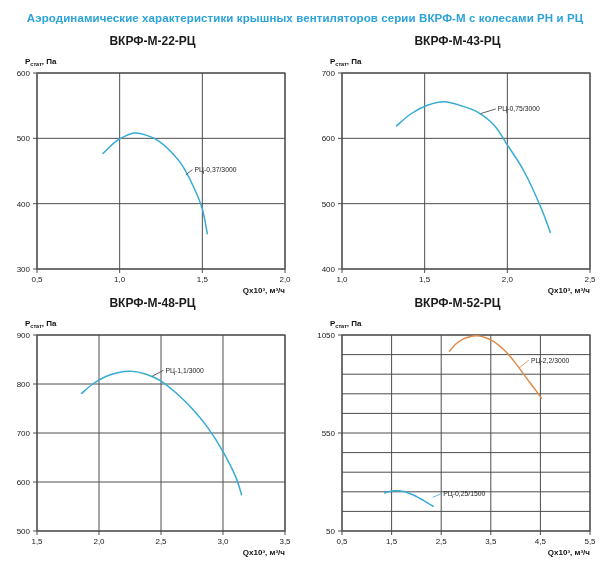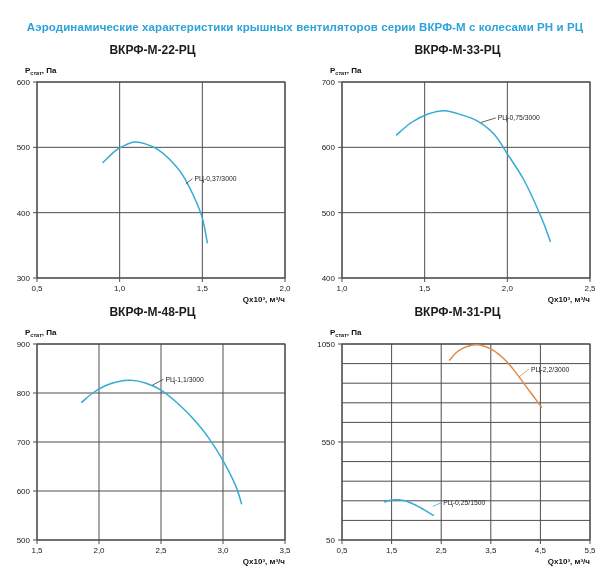--- a/index.html
+++ b/index.html
@@ -2,21 +2,21 @@
 <html><head>
 <meta charset="utf-8">
 <style>
   html,body{margin:0;padding:0;}
   body{
     width:610px;height:572px;overflow:hidden;background:#ffffff;
     font-family:"Liberation Sans",sans-serif;
   }
   .page-title{
     text-align:center;font-weight:bold;font-size:11.5px;
-    padding-top:21px;letter-spacing:0.1px;
+    padding-top:12px;letter-spacing:0.1px;
   }
   .charts-grid{
     display:grid;grid-template-columns:305px 305px;
   }
   .chart-panel{width:305px;}
   .chart-title{
     text-align:center;font-weight:bold;font-size:12px;color:#1c1c1c;
     margin:10px 0 0 0;height:15px;
   }
   .row2 .chart-title{margin-top:1px;}
@@ -62,21 +62,21 @@
         <rect x="37" y="24" width="248" height="196" fill="none" stroke="#4e4e4e" stroke-width="1.2"></rect>
         <text x="25" y="15" class="axis-unit"><tspan>P</tspan><tspan dy="2" font-size="5.5">стат</tspan><tspan dy="-2" font-size="8">, Па</tspan></text>
         <text x="285" y="244" text-anchor="end" class="axis-unit">Qx10³, м³/ч</text>
         <path d="M103.1,104.4C105.1,102.5 111.1,96.1 114.7,93.3C118.3,90.4 121.3,88.9 124.6,87.4C127.9,85.8 131.0,84.3 134.5,84.1C138.1,83.9 142.3,84.9 146.1,86.1C150.0,87.3 153.8,88.8 157.7,91.3C161.6,93.8 165.1,96.8 169.3,101.1C173.4,105.3 178.4,110.5 182.5,116.8C186.6,123.1 190.8,131.8 194.1,139.0C197.4,146.2 200.1,152.3 202.3,159.9C204.5,167.5 206.5,180.6 207.3,184.7" fill="none" stroke="#36abd3" stroke-width="1.5" stroke-linecap="round"></path>
         <line x1="185.79999999999998" y1="125.92" x2="192.41333333333333" y2="120.69333333333333" stroke="#3a3a3a" stroke-width="0.8"></line>
         <text x="194.41333333333333" y="123.19333333333333" class="series-label">РЦ-0,37/3000</text>
       </svg>
   </div>
 
   <div class="chart-panel row1">
-    <div class="chart-title">ВКРФ-М-33-РЦ</div>
+    <div class="chart-title">ВКРФ-М-43-РЦ</div>
     <svg id="chart1" class="chart-canvas" width="305" height="246">
         <line x1="37" y1="24" x2="37" y2="220" stroke="#4e4e4e" stroke-width="1"></line>
         <line x1="37" y1="220" x2="37" y2="224" stroke="#4e4e4e" stroke-width="1"></line>
         <text x="37" y="233" text-anchor="middle" class="tick">1,0</text>
         <line x1="119.66666666666666" y1="24" x2="119.66666666666666" y2="220" stroke="#4e4e4e" stroke-width="1"></line>
         <line x1="119.66666666666666" y1="220" x2="119.66666666666666" y2="224" stroke="#4e4e4e" stroke-width="1"></line>
         <text x="119.66666666666666" y="233" text-anchor="middle" class="tick">1,5</text>
         <line x1="202.33333333333331" y1="24" x2="202.33333333333331" y2="220" stroke="#4e4e4e" stroke-width="1"></line>
         <line x1="202.33333333333331" y1="220" x2="202.33333333333331" y2="224" stroke="#4e4e4e" stroke-width="1"></line>
         <text x="202.33333333333331" y="233" text-anchor="middle" class="tick">2,0</text>
@@ -140,21 +140,21 @@
         <rect x="37" y="24" width="248" height="196" fill="none" stroke="#4e4e4e" stroke-width="1.2"></rect>
         <text x="25" y="15" class="axis-unit"><tspan>P</tspan><tspan dy="2" font-size="5.5">стат</tspan><tspan dy="-2" font-size="8">, Па</tspan></text>
         <text x="285" y="244" text-anchor="end" class="axis-unit">Qx10³, м³/ч</text>
         <path d="M81.6,82.3C83.5,80.8 88.9,75.8 92.8,73.0C96.7,70.2 101.1,67.5 105.2,65.7C109.3,63.8 113.3,62.6 117.6,61.7C121.9,60.8 126.5,60.0 131.2,60.3C136.0,60.5 141.2,61.6 146.1,63.2C151.1,64.8 156.0,67.0 161.0,70.1C166.0,73.2 170.7,77.2 175.9,81.8C181.0,86.4 186.6,91.6 192.0,97.5C197.4,103.4 203.0,109.9 208.1,117.1C213.3,124.3 218.5,132.6 223.0,140.6C227.5,148.6 232.3,157.9 235.4,165.1C238.5,172.3 240.6,180.6 241.6,183.7" fill="none" stroke="#36abd3" stroke-width="1.5" stroke-linecap="round"></path>
         <line x1="152.32000000000002" y1="65.16" x2="163.48000000000002" y2="59.28" stroke="#3a3a3a" stroke-width="0.8"></line>
         <text x="165.48000000000002" y="61.78" class="series-label">РЦ-1,1/3000</text>
       </svg>
   </div>
 
   <div class="chart-panel row2">
-    <div class="chart-title">ВКРФ-М-31-РЦ</div>
+    <div class="chart-title">ВКРФ-М-52-РЦ</div>
     <svg id="chart3" class="chart-canvas" width="305" height="246">
         <line x1="37" y1="24" x2="37" y2="220" stroke="#4e4e4e" stroke-width="1"></line>
         <line x1="37" y1="220" x2="37" y2="224" stroke="#4e4e4e" stroke-width="1"></line>
         <text x="37" y="233" text-anchor="middle" class="tick">0,5</text>
         <line x1="86.6" y1="24" x2="86.6" y2="220" stroke="#4e4e4e" stroke-width="1"></line>
         <line x1="86.6" y1="220" x2="86.6" y2="224" stroke="#4e4e4e" stroke-width="1"></line>
         <text x="86.6" y="233" text-anchor="middle" class="tick">1,5</text>
         <line x1="136.2" y1="24" x2="136.2" y2="220" stroke="#4e4e4e" stroke-width="1"></line>
         <line x1="136.2" y1="220" x2="136.2" y2="224" stroke="#4e4e4e" stroke-width="1"></line>
         <text x="136.2" y="233" text-anchor="middle" class="tick">2,5</text>

